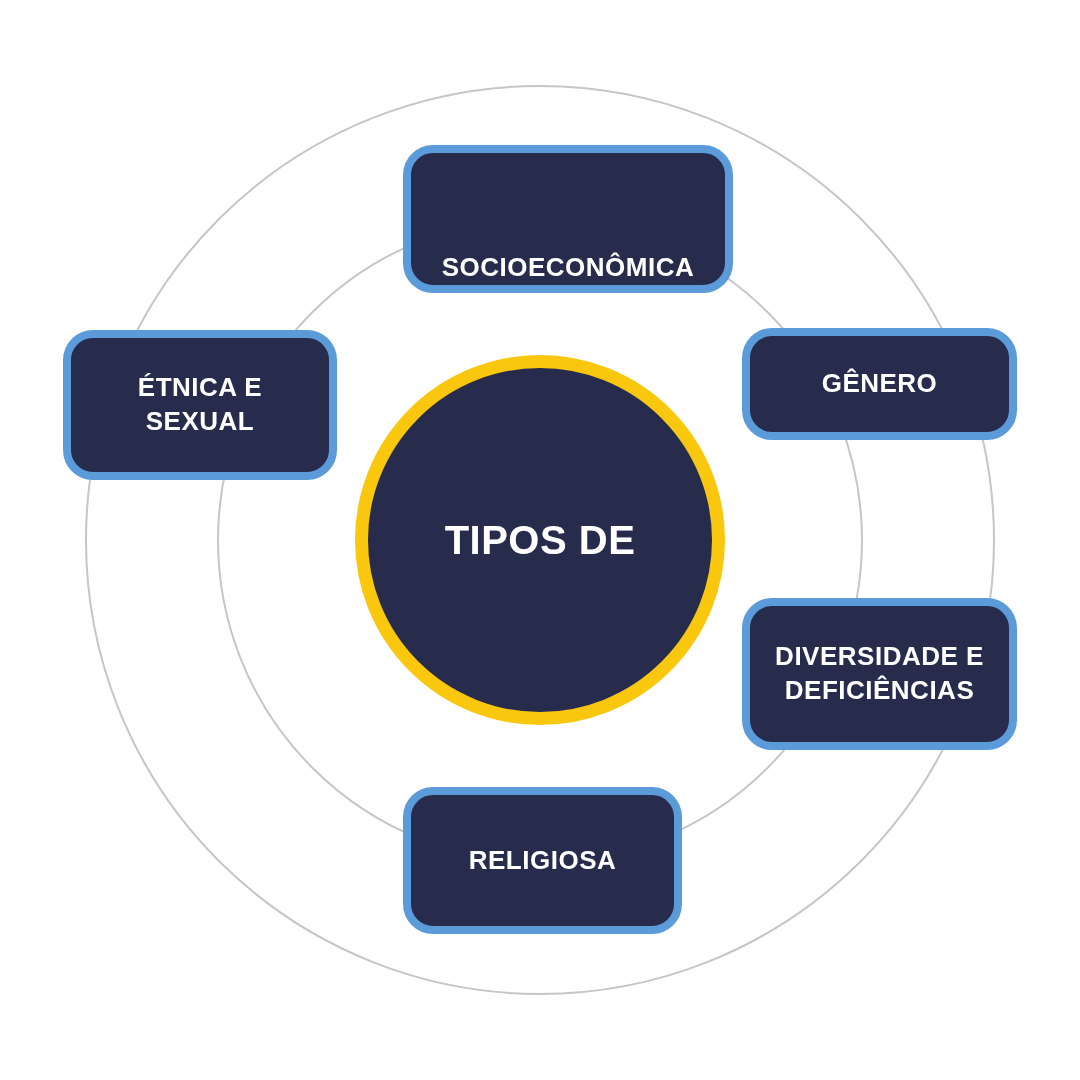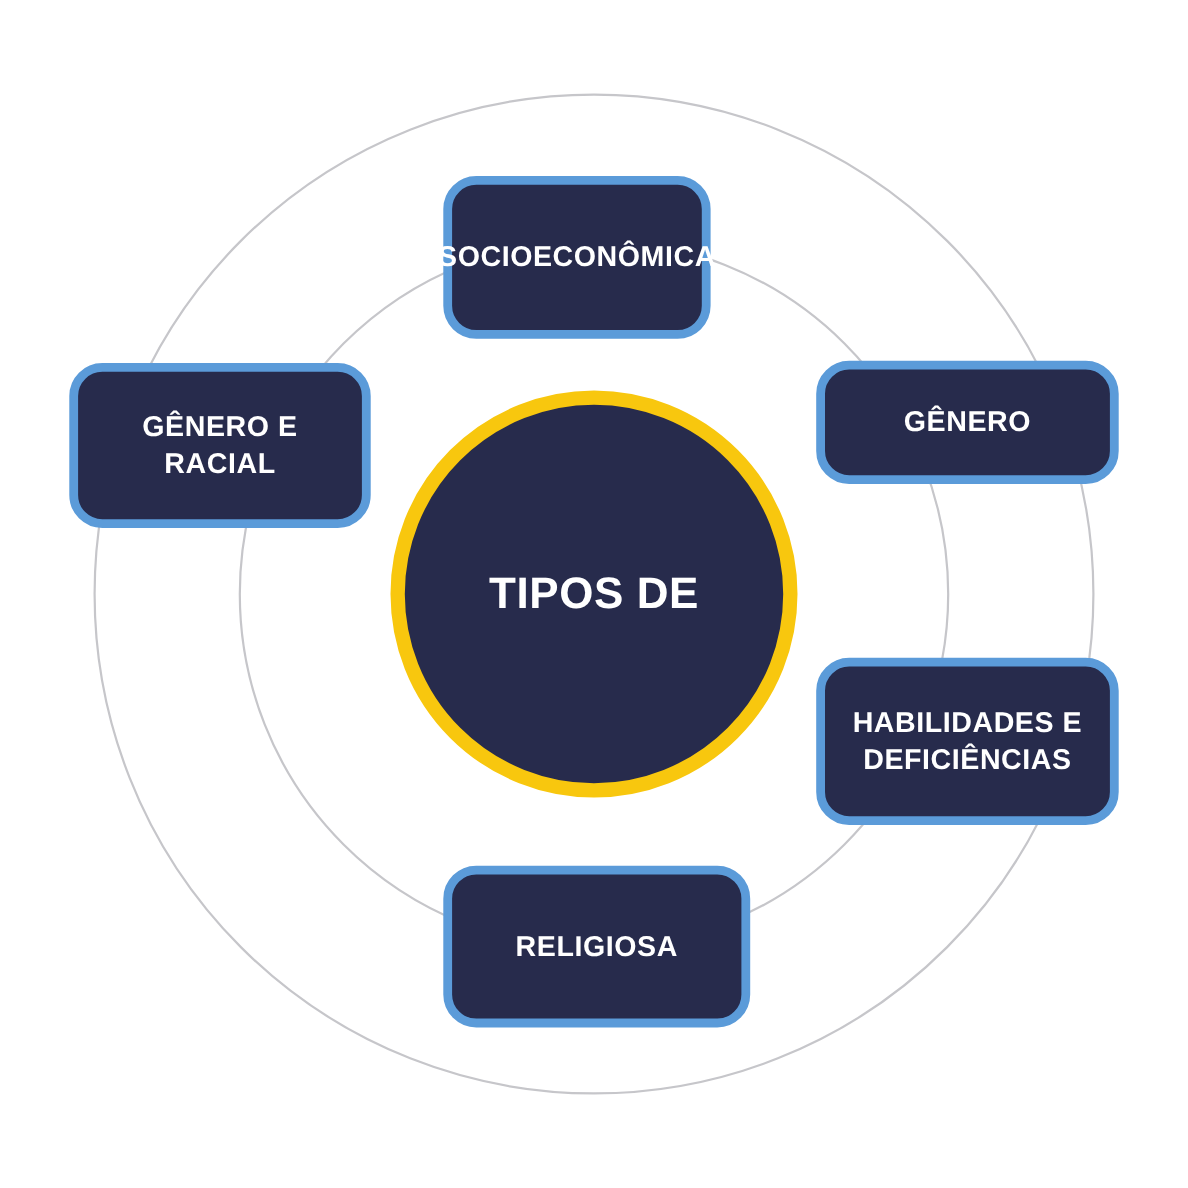--- a/index.html
+++ b/index.html
@@ -59,21 +59,21 @@
     text-align: center;
     padding: 0 22px;
   }
   .node-label {
     color: var(--text, #ffffff);
     font-size: 26px;
     font-weight: bold;
     line-height: 1.3;
     letter-spacing: 0.5px;
   }
-  .node-top        { left: 403px; top: 160px; width: 243px; height: 148px; }
+  .node-top        { left: 403px; top: 145px; width: 330px; height: 148px; align-items: flex-end; }
   .node-right-top  { left: 742px; top: 328px; width: 275px; height: 112px; }
   .node-right-bot  { left: 742px; top: 598px; width: 275px; height: 152px; }
   .node-bottom     { left: 403px; top: 787px; width: 279px; height: 147px; }
   .node-left-bot   { left: 63px;  top: 599px; width: 274px; height: 151px; }
   .node-left-top   { left: 63px;  top: 330px; width: 274px; height: 150px; }
 </style>
 </head>
 <body>
 
 <div class="canvas">
@@ -85,30 +85,30 @@
 
   <div class="node node-top">
     <span class="node-label">SOCIOECONÔMICA</span>
   </div>
 
   <div class="node node-right-top">
     <span class="node-label">GÊNERO</span>
   </div>
 
   <div class="node node-right-bot">
-    <span class="node-label">HABILIDADES E DEFICIÊNCIAS</span>
+    <span class="node-label">DIVERSIDADE E DEFICIÊNCIAS</span>
   </div>
 
   <div class="node node-bottom">
     <span class="node-label">RELIGIOSA</span>
   </div>
 
 
   <div class="node node-left-top">
-    <span class="node-label">GÊNERO E RACIAL</span>
+    <span class="node-label">ÉTNICA E SEXUAL</span>
   </div>
 
   <div class="center-circle">
     <div class="center-title">
       <span class="line">TIPOS DE</span>
     </div>
   </div>
 
 </div>
 

